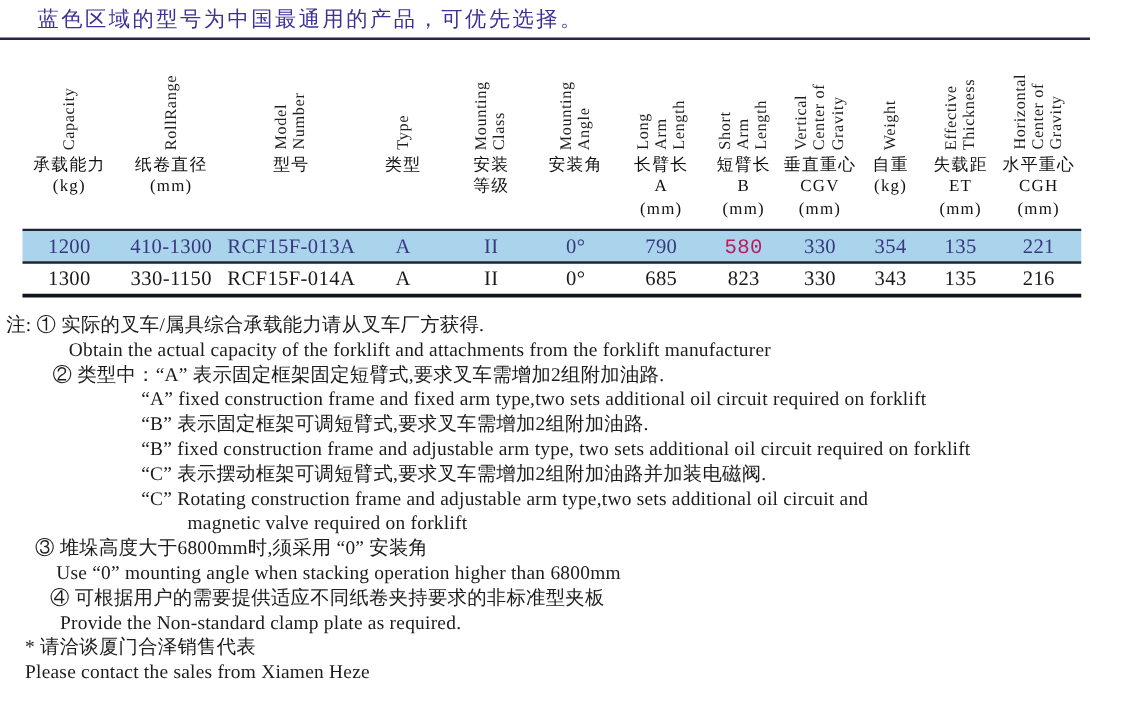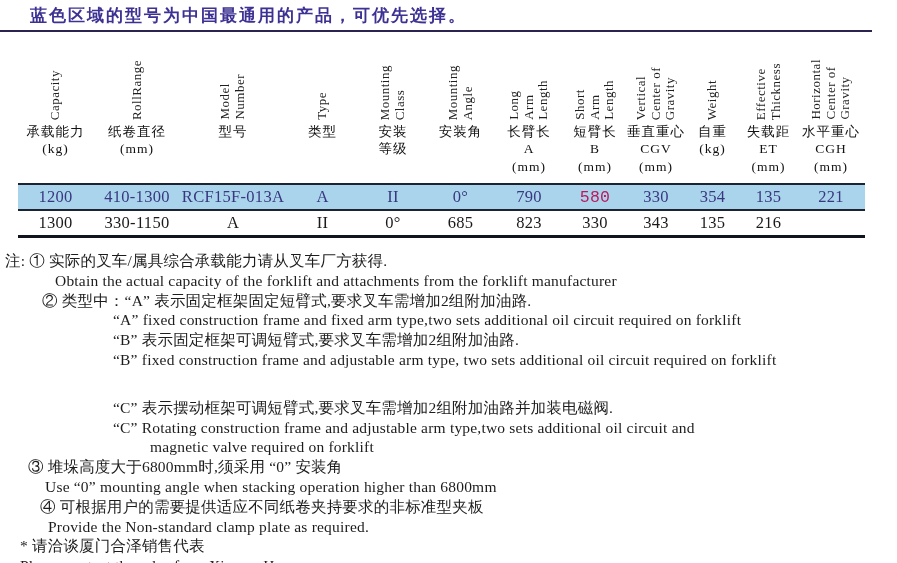--- a/index.html
+++ b/index.html
@@ -6,21 +6,21 @@
   body{
     width:897px;height:563px;background:#ffffff;overflow:hidden;
     font-family:"Liberation Serif","DejaVu Serif",serif;
     color:#1a1a1a;
   }
   .page{position:relative;width:897px;height:563px;}
 
   
   .title{
     padding:5px 0 3px 30px;
-    font-size:17px;font-weight:bold;letter-spacing:2px;
+    font-size:17px;font-weight:normal;letter-spacing:2px;
     line-height:22px;
   }
   .title-rule{height:2px;background:#2b2350;width:872px;margin:0;}
 
   
   .spec-table{margin:0 0 0 18px;width:847px;}
   .grid{display:grid;grid-template-columns:75px 88px 104px 75px 66px 69px 68px 64px 58px 55px 57px 68px;}
   .hcell{display:flex;flex-direction:column;align-items:center;justify-content:flex-end;}
   .en-rot-wrap{height:88px;display:flex;align-items:flex-end;justify-content:center;}
   .en-rot{
@@ -170,20 +170,21 @@
           <div class="tcell" style="color: #be185d; font-family: Liberation Mono, monospace;">580</div>
           <div class="tcell" style="color: rgb(57, 55, 127);">330</div>
           <div class="tcell" style="color: rgb(57, 55, 127);">354</div>
           <div class="tcell" style="color: rgb(57, 55, 127);">135</div>
           <div class="tcell" style="color: rgb(57, 55, 127);">221</div>
         </div>
         <div class="row-sep-mid"></div>
         <div class="grid trow">
           <div class="tcell" style="color: rgb(26, 26, 26);">1300</div>
           <div class="tcell" style="color: rgb(26, 26, 26);">330-1150</div>
+          <div class="tcell" style="color: rgb(26, 26, 26);">RCF15F-014A</div>
           <div class="tcell" style="color: rgb(26, 26, 26);">A</div>
           <div class="tcell" style="color: rgb(26, 26, 26);">II</div>
           <div class="tcell" style="color: rgb(26, 26, 26);">0°</div>
           <div class="tcell" style="color: rgb(26, 26, 26);">685</div>
           <div class="tcell" style="color: rgb(26, 26, 26);">823</div>
           <div class="tcell" style="color: rgb(26, 26, 26);">330</div>
           <div class="tcell" style="color: rgb(26, 26, 26);">343</div>
           <div class="tcell" style="color: rgb(26, 26, 26);">135</div>
           <div class="tcell" style="color: rgb(26, 26, 26);">216</div>
         </div>
@@ -191,21 +192,21 @@
       </div>
   </div>
 
   <div class="notes" id="notes">
       <div class="note-line note-zh" style="margin-left: 5px;">注: ① 实际的叉车/属具综合承载能力请从叉车厂方获得.</div>
       <div class="note-line note-en" style="margin-left: 55px;">Obtain the actual capacity of the forklift and attachments from the forklift manufacturer</div>
       <div class="note-line note-zh" style="margin-left: 42px;">② 类型中：“A” 表示固定框架固定短臂式,要求叉车需增加2组附加油路.</div>
       <div class="note-line note-en" style="margin-left: 113px;">“A” fixed construction frame and fixed arm type,two sets additional oil circuit required on forklift</div>
       <div class="note-line note-zh" style="margin-left: 113px;">“B” 表示固定框架可调短臂式,要求叉车需增加2组附加油路.</div>
       <div class="note-line note-en" style="margin-left: 113px;">“B”  fixed construction frame and adjustable arm type, two sets additional oil circuit required on forklift</div>
-      <div class="note-line note-zh" style="margin-left: 113px; margin-top: 28px;">“C” 表示摆动框架可调短臂式,要求叉车需增加2组附加油路并加装电磁阀.</div>
+      <div class="note-line note-zh" style="margin-left: 113px;">“C” 表示摆动框架可调短臂式,要求叉车需增加2组附加油路并加装电磁阀.</div>
       <div class="note-line note-en" style="margin-left: 113px;">“C” Rotating construction frame and adjustable arm type,two sets additional oil circuit and</div>
       <div class="note-line note-en" style="margin-left: 150px;">magnetic valve required on forklift</div>
       <div class="note-line note-zh" style="margin-left: 28px;">③ 堆垛高度大于6800mm时,须采用 “0” 安装角</div>
       <div class="note-line note-en" style="margin-left: 45px;">Use  “0” mounting angle when stacking operation higher than 6800mm</div>
       <div class="note-line note-zh" style="margin-left: 40px;">④ 可根据用户的需要提供适应不同纸卷夹持要求的非标准型夹板</div>
       <div class="note-line note-en" style="margin-left: 48px;">Provide the Non-standard clamp plate as required.</div>
       <div class="note-line note-zh" style="margin-left: 20px;">* 请洽谈厦门合泽销售代表</div>
       <div class="note-line note-en" style="margin-left: 20px;">Please contact the sales from Xiamen Heze</div>
     </div>
 

